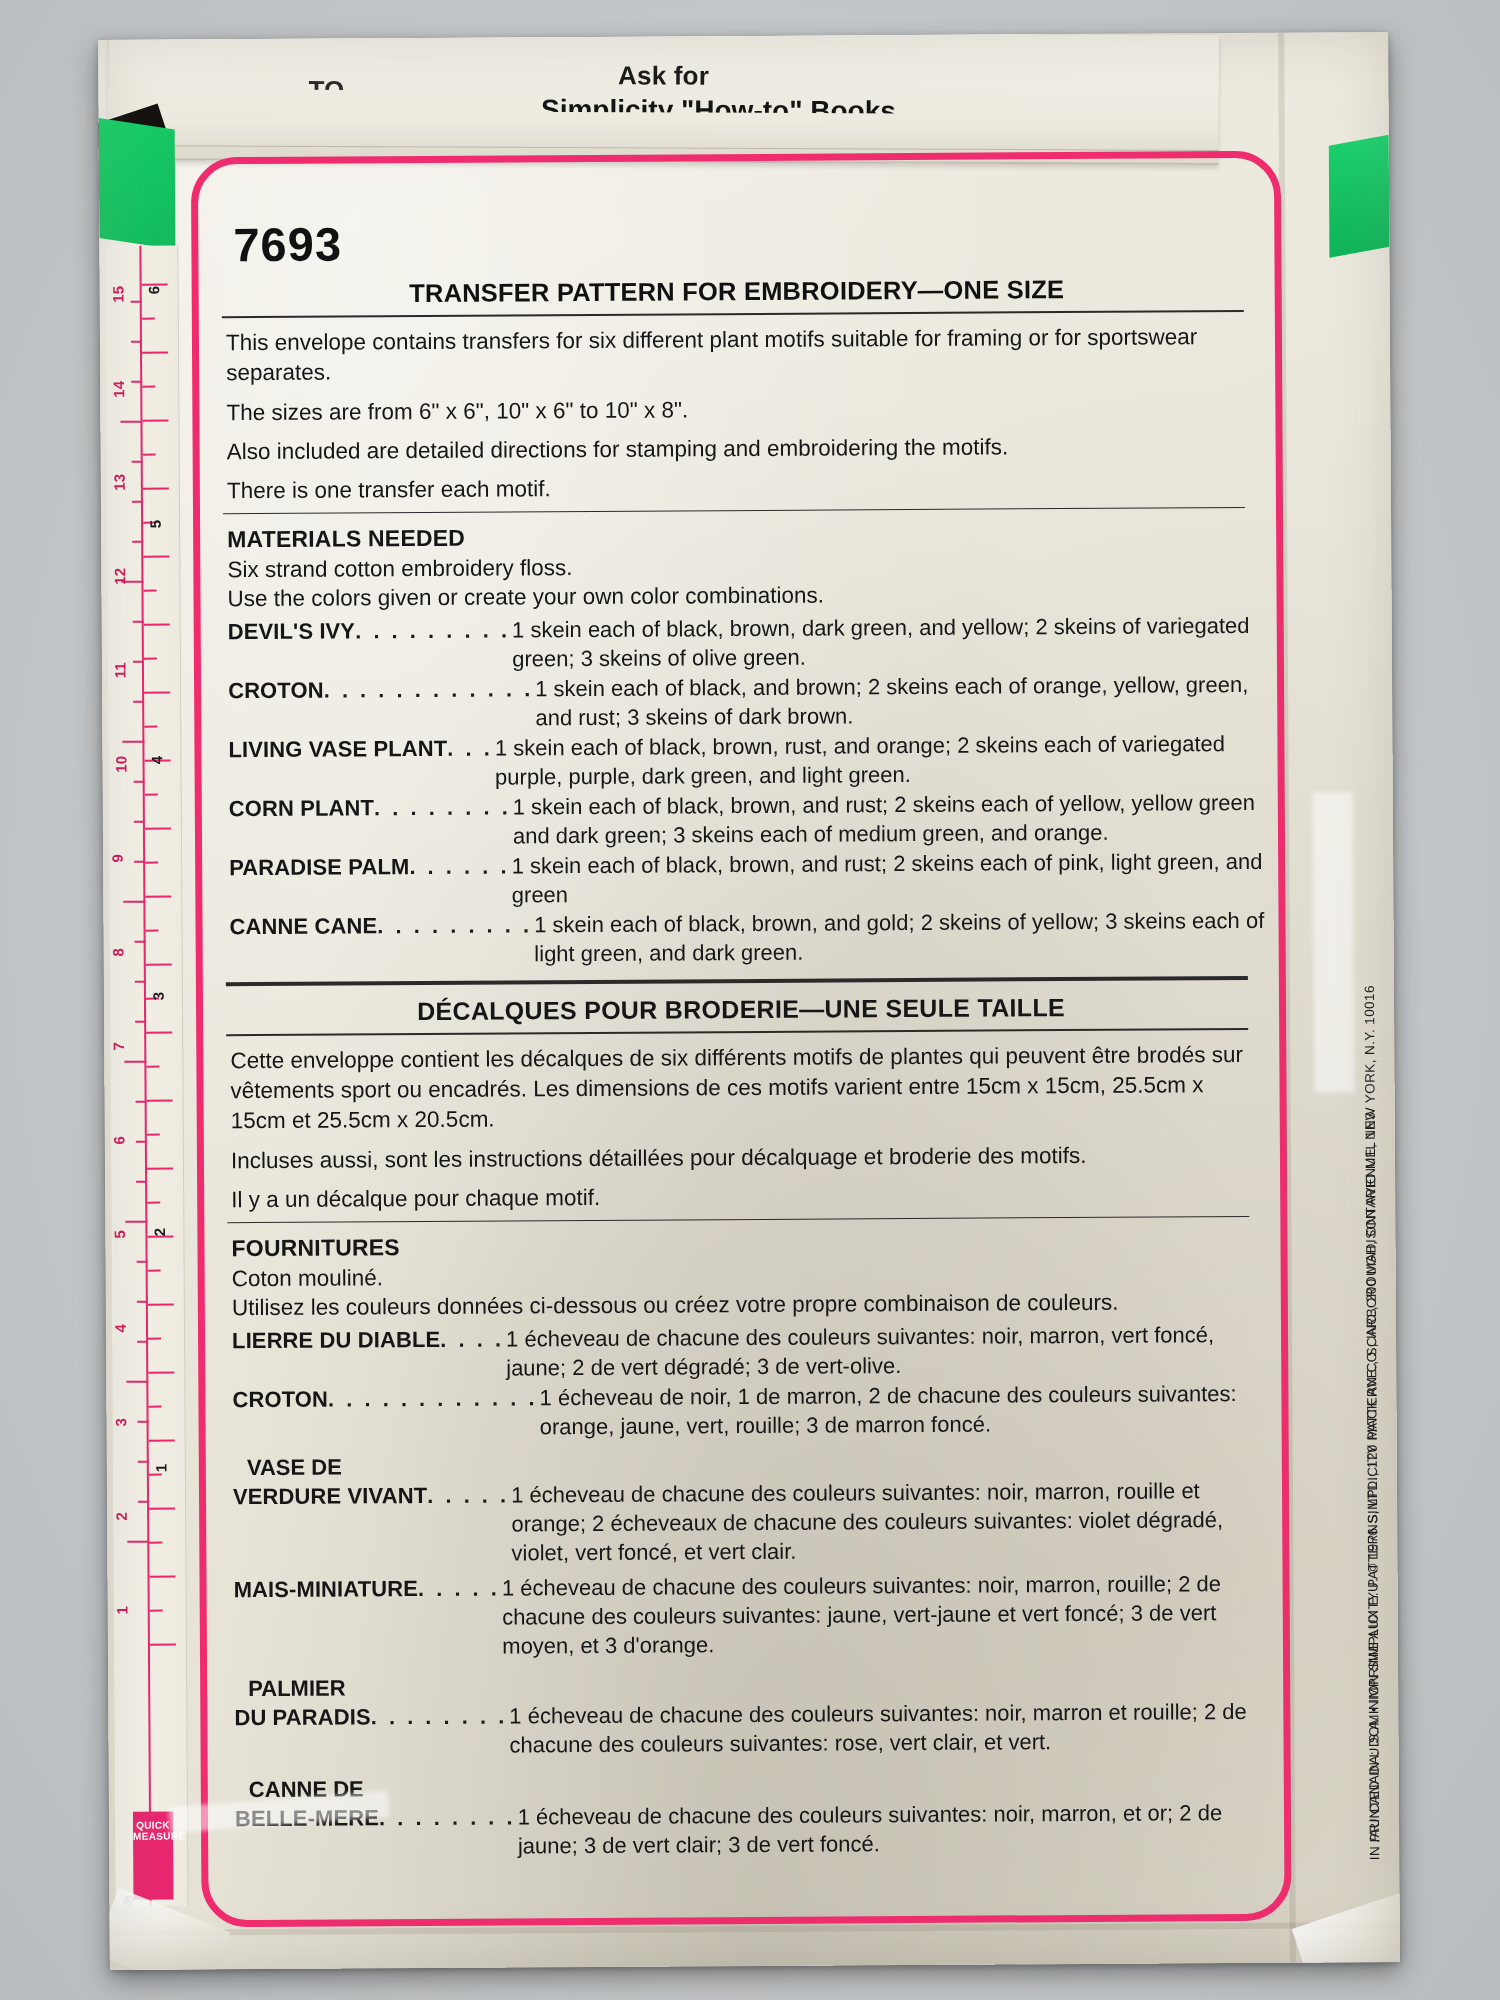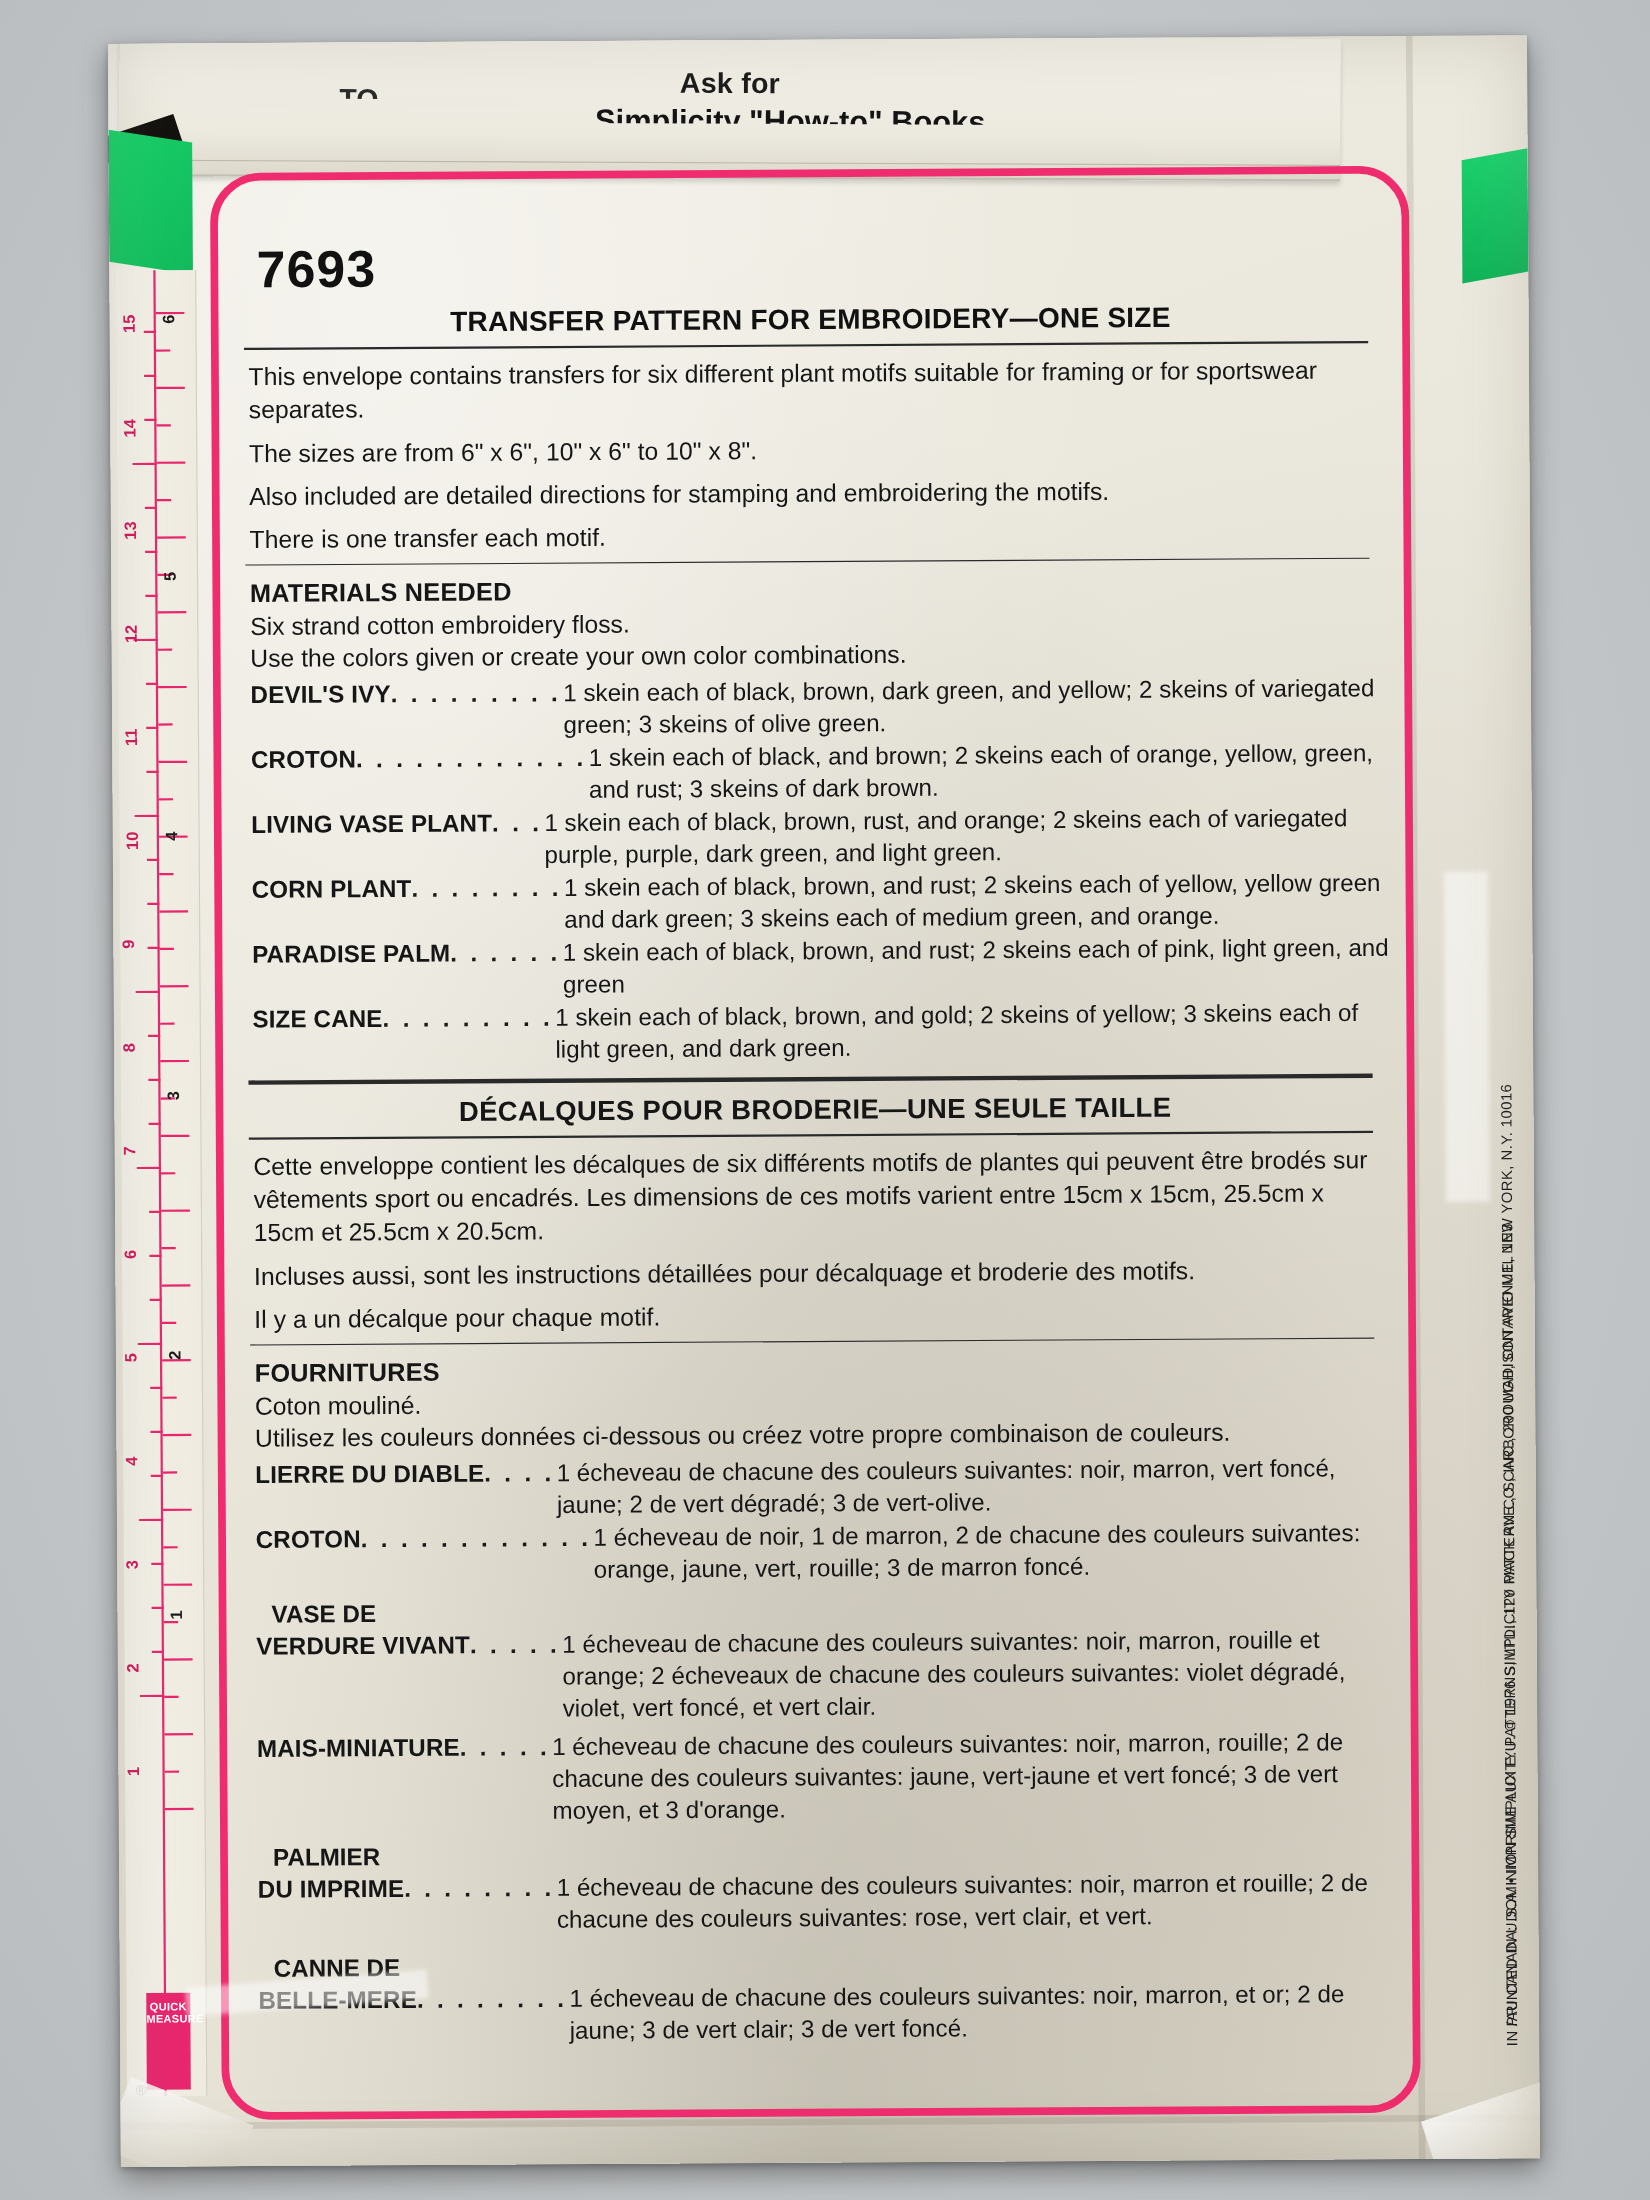--- a/index.html
+++ b/index.html
@@ -491,21 +491,21 @@
           <span class="lbl">CORN PLANT</span>
           <span class="dots">. . . . . . . .</span>
           <span class="val">1 skein each of black, brown, and rust; 2 skeins each of yellow, yellow green and dark green; 3 skeins each of medium green, and orange.</span>
         </div>
         <div class="row">
           <span class="lbl">PARADISE PALM</span>
           <span class="dots">. . . . . .</span>
           <span class="val">1 skein each of black, brown, and rust; 2 skeins each of pink, light green, and green</span>
         </div>
         <div class="row">
-          <span class="lbl">SIZE CANE</span>
+          <span class="lbl">CANNE CANE</span>
           <span class="dots">. . . . . . . . .</span>
           <span class="val">1 skein each of black, brown, and gold; 2 skeins of yellow; 3 skeins each of light green, and dark green.</span>
         </div>
       </div>
 
       <div class="rule thick" style="margin-top:12px;"></div>
 
       <div class="sec2-title">DÉCALQUES POUR BRODERIE—UNE SEULE TAILLE</div>
       <div class="rule thin"></div>
 
@@ -539,21 +539,21 @@
         </div>
 
         <div class="row" style="margin-top:6px;">
           <span class="lbl">MAIS-MINIATURE</span>
           <span class="dots">. . . . .</span>
           <span class="val">1 écheveau de chacune des couleurs suivantes: noir, marron, rouille; 2 de chacune des couleurs suivantes: jaune, vert-jaune et vert foncé; 3 de vert moyen, et 3 d'orange.</span>
         </div>
 
         <div class="lblblock" style="margin-top:12px;">PALMIER</div>
         <div class="row">
-          <span class="lbl">DU IMPRIME</span>
+          <span class="lbl">DU PARADIS</span>
           <span class="dots">. . . . . . . .</span>
           <span class="val">1 écheveau de chacune des couleurs suivantes: noir, marron et rouille; 2 de chacune des couleurs suivantes: rose, vert clair, et vert.</span>
         </div>
 
         <div class="lblblock" style="margin-top:14px;">CANNE DE</div>
         <div class="row">
           <span class="lbl">BELLE-MERE</span>
           <span class="dots">. . . . . . . .</span>
           <span class="val">1 écheveau de chacune des couleurs suivantes: noir, marron, et or; 2 de jaune; 3 de vert clair; 3 de vert foncé.</span>
         </div>

